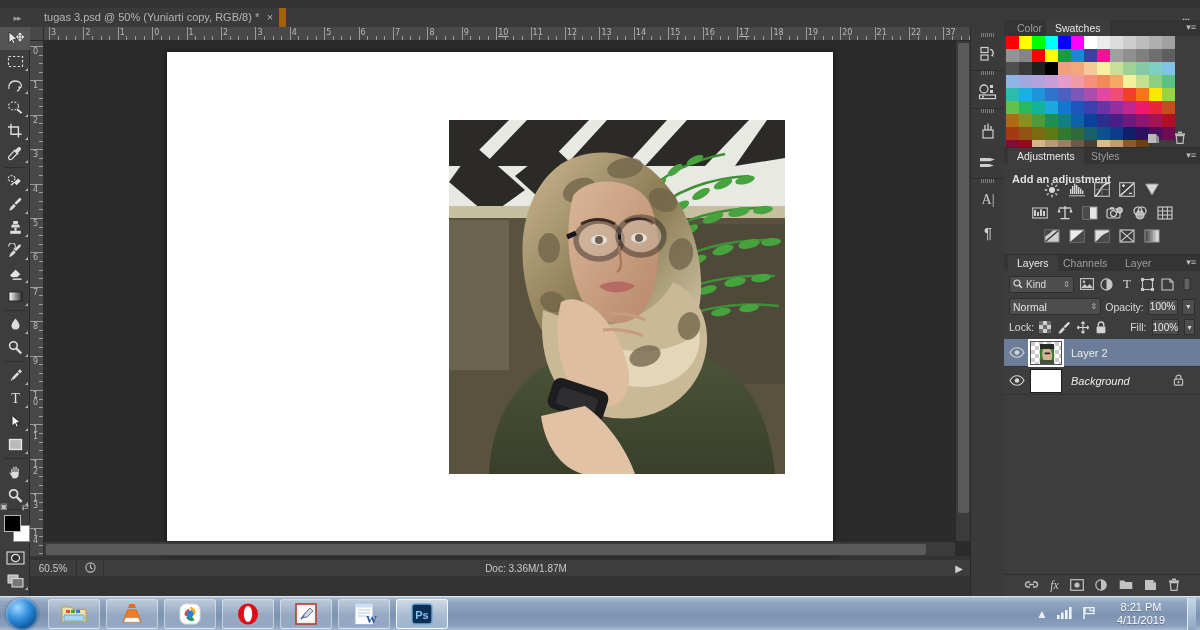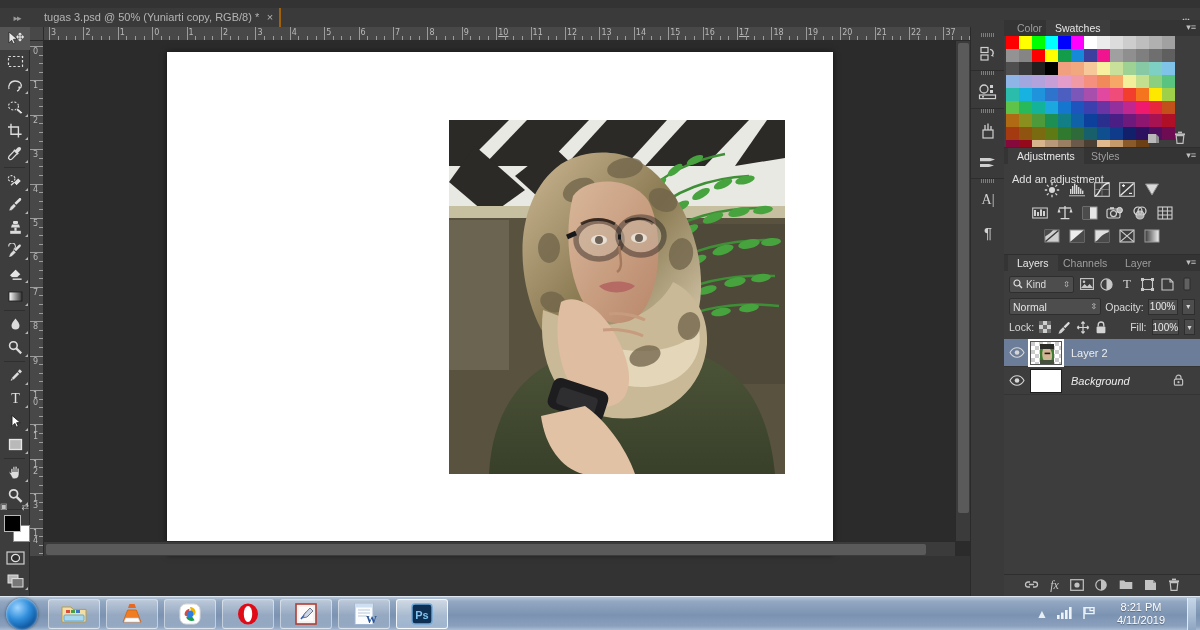--- a/index.html
+++ b/index.html
@@ -14,21 +14,21 @@
   #app { position:relative; width:1200px; height:630px; }
 
   
   .ps-window { position:absolute; left:0; top:0; width:1200px; height:596px; background:#333333; }
 
   
   .tabbar { position:absolute; left:0; top:8px; width:1200px; height:19px; background:#3a3a3a; }
   .tabbar-grip { position:absolute; left:2px; top:0; width:30px; height:19px; color:#9a9a9a;
                  font-size:9px; display:flex; align-items:center; justify-content:center; letter-spacing:-1px;}
   .tab { position:absolute; top:0; height:19px; line-height:19px; background:#3a3a3a; color:#b4b4b4;
-         padding:0 20px 0 10px; font-size:11px; white-space:nowrap; border-right:2px solid #a16207; }
+         padding:0 20px 0 10px; font-size:11px; white-space:nowrap; border-right:7px solid #a16207; }
   .tab.active { background:#464646; color:#e6e6e6; }
   .tab .closex { position:absolute; right:6px; top:0; line-height:19px; font-size:11px; color:#b0b0b0; }
   .tab1 { left:34px; }
   .tab2 { left:264px; }
   .collapse-btn { position:absolute; right:6px; top:9px; width:16px; height:16px; color:#c0c0c0;
                   font-size:10px; text-align:center; line-height:16px; }
 
   
   .toolbar { position:absolute; left:0; top:27px; width:30px; height:569px; background:#3d3d3d;
              border-right:1px solid #2a2a2a; }
@@ -104,21 +104,21 @@
   
   .sw-panel { position:absolute; left:0; top:0; width:196px; height:127px; background:#3d3d3d; }
   .sw-grid { position:absolute; left:2px; top:16px; width:181px; }
   .sw-cell { float:left; width:13px; height:13px; border:0; }
   .sw-foot { position:absolute; left:0; bottom:1px; width:196px; height:16px; display:flex;
              align-items:center; justify-content:flex-end; gap:14px; padding-right:14px; }
 
   
   .adj-panel { position:absolute; left:0; top:127px; width:196px; height:107px; background:#3d3d3d;
                border-top:1px solid #2e2e2e;}
-  .adj-title { position:absolute; left:8px; top:25px; font-size:11px; color:#e0e0e0; font-weight:normal; }
+  .adj-title { position:absolute; left:8px; top:25px; font-size:11px; color:#e0e0e0; font-weight:bold; }
   .adj-rows { position:absolute; left:0; top:33px; width:196px; }
   .adj-row { display:flex; justify-content:center; gap:6px; margin-bottom:6px; }
   .adj-ic { width:19px; height:17px; display:flex; align-items:center; justify-content:center; }
 
   
   .lay-panel { position:absolute; left:0; top:234px; width:196px; height:342px; background:#3d3d3d;
                border-top:1px solid #2e2e2e; }
   .lay-row { position:absolute; left:0; width:196px; display:flex; align-items:center; }
   .filterbar { top:18px; height:22px; padding:0 5px; gap:5px; }
   .fsel { width:72px; height:17px; background:#4d4d4d; border:1px solid #2e2e2e; border-radius:2px;
@@ -698,20 +698,33 @@
         </div>
       </div>
       <div class="scroll-v">
           <div class="thumb"></div>
         </div>
       <div class="scroll-h">
           <div class="thumb"></div>
         </div>
     </div>
 
+    <div class="statusbar">
+      <div class="sb-zoom">60.5%</div>
+      <div class="sb-sep"></div>
+      <div class="sb-clock">
+        <svg width="11" height="11" viewBox="0 0 11 11">
+            <circle cx="5.5" cy="5.5" r="4.6" fill="none" stroke="#bdbdbd" stroke-width="1.1"></circle>
+            <path d="M5.5 2.6v3l2 1.4" stroke="#bdbdbd" stroke-width="1.1" fill="none"></path>
+          </svg>
+      </div>
+      <div class="sb-sep"></div>
+      <div class="sb-doc">Doc: 3.36M/1.87M</div>
+      <div class="sb-arrow">▶</div>
+    </div>
 
 
     <div class="rail">
       <div style="height:6px"></div>
       <div class="rail-grip"></div>
       <div class="rail-item">
         <svg width="18" height="16" viewBox="0 0 18 16">
             <rect x="2" y="1.5" width="7" height="5" fill="none" stroke="#cfcfcf" stroke-width="1.2"></rect>
             <rect x="2" y="9" width="7" height="5" fill="none" stroke="#cfcfcf" stroke-width="1.2"></rect>
             <path d="M11 3.4c3 .6 4 3 2.6 5.4" fill="none" stroke="#cfcfcf" stroke-width="1.4"></path>

